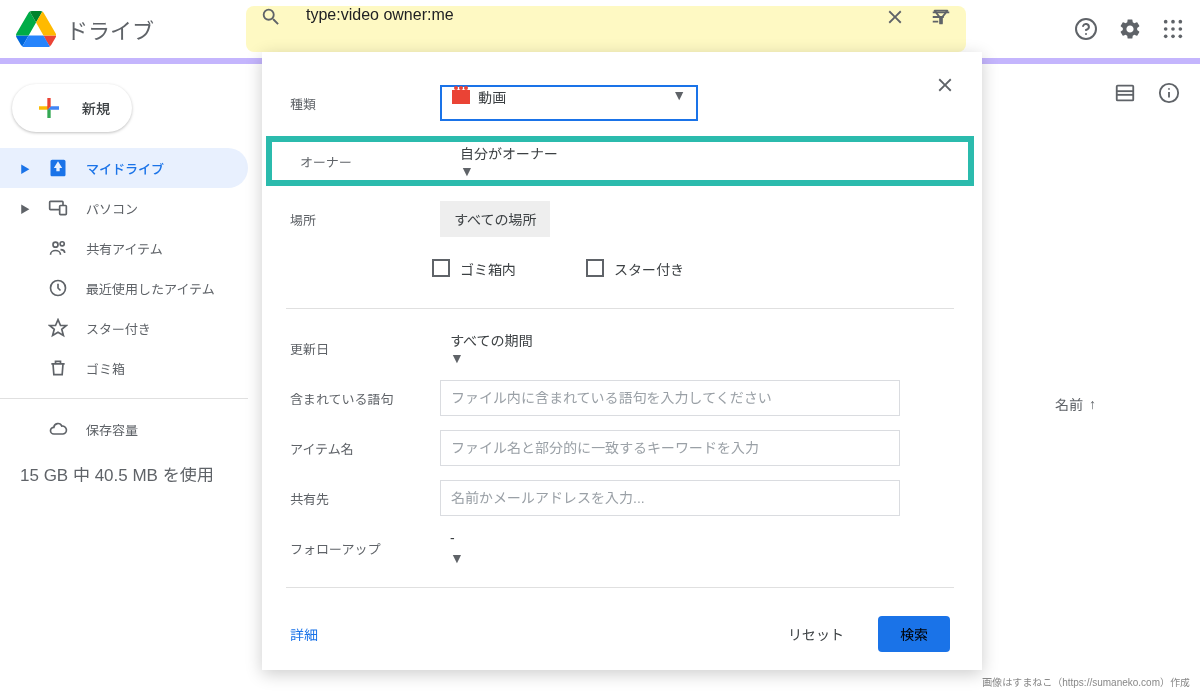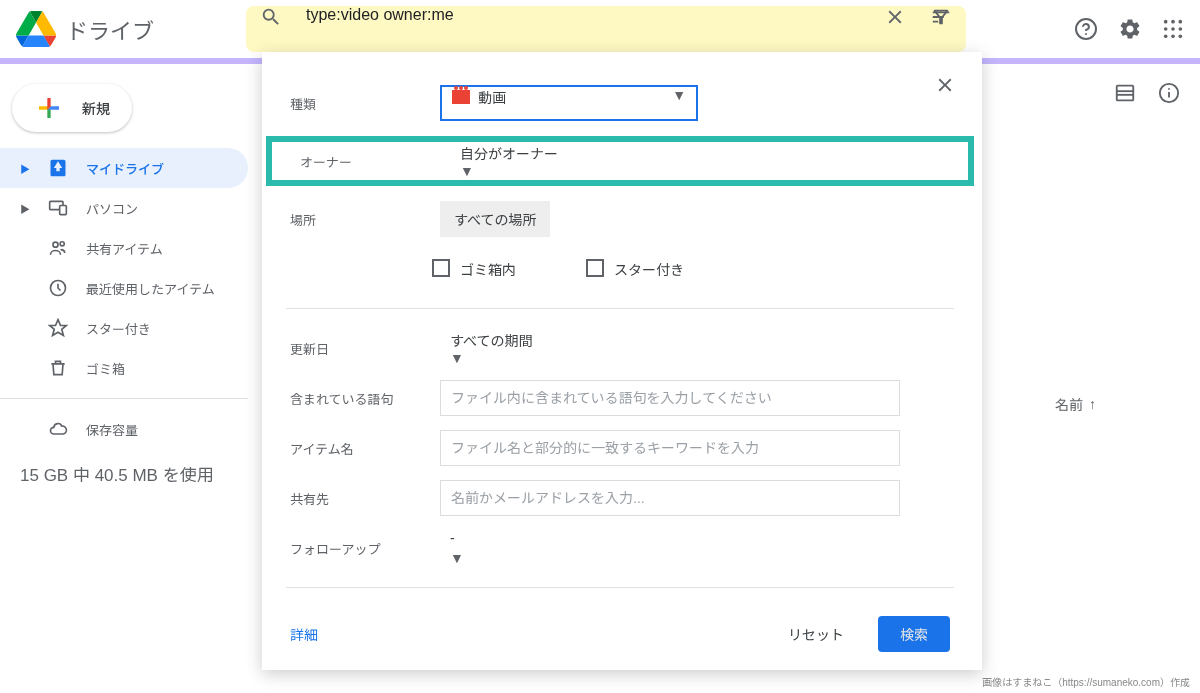--- a/index.html
+++ b/index.html
@@ -36,21 +36,21 @@
 .location-chip { background: #eee; padding: 8px 14px; font-size: 14px; color: #3c4043; }
 .chk-row { display: flex; gap: 70px; padding-left: 170px; }
 .chk { display: flex; align-items: flex-start; gap: 10px; font-size: 14px; color: #3c4043; }
 .chk-box { width: 18px; height: 18px; border: 2px solid #5f6368; }
 .filter-input { width: 460px; height: 36px; border: 1px solid #dadce0; padding: 0 10px; font-size: 14px; color: #3c4043; outline: none; }
 .filter-input::placeholder { color: #9aa0a6; }
 .filter-footer { display: flex; align-items: center; padding: 14px 28px 0 28px; }
 .details-link { color: #1a73e8; font-size: 14px; cursor: pointer; }
 .footer-actions { margin-left: auto; display: flex; gap: 14px; }
 .reset-btn { padding: 8px 20px; font-size: 14px; color: #3c4043; background: #fff; border: none; cursor: pointer; }
-.search-btn { padding: 8px 22px; font-size: 14px; color: #e5e5e5; background: #1a73e8; border: none; border-radius: 4px; cursor: pointer; }
+.search-btn { padding: 8px 22px; font-size: 14px; color: #000000; background: #1a73e8; border: none; border-radius: 4px; cursor: pointer; }
 .scrollbar { position: absolute; top: 58px; left: 974px; width: 8px; height: 460px; background: #bdbdbd; border-radius: 4px; }
 .attribution { position: absolute; bottom: 4px; right: 10px; font-size: 10px; color: #888; }
 .video-icon { width: 18px; height: 14px; background: #ea4335; position: relative; margin-right: 8px; }
 .video-icon::before { content: ""; position: absolute; top: -4px; left: 2px; width: 4px; height: 4px; background: #ea4335; border-radius: 50%; box-shadow: 5px 0 #ea4335, 10px 0 #ea4335; }
 </style>
 </head>
 <body>
 
 <div class="header">
   <div class="logo">

